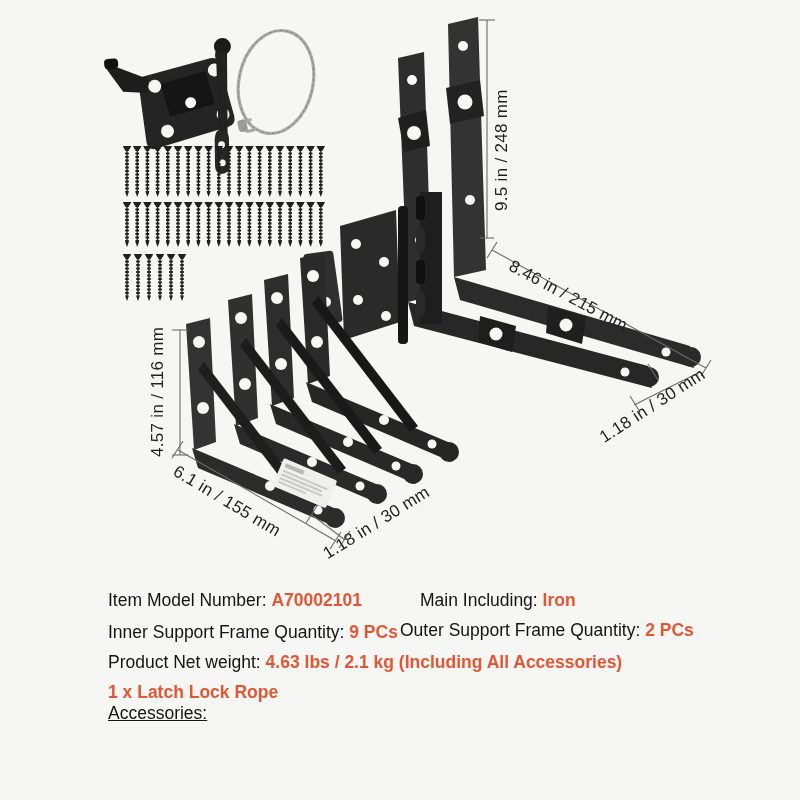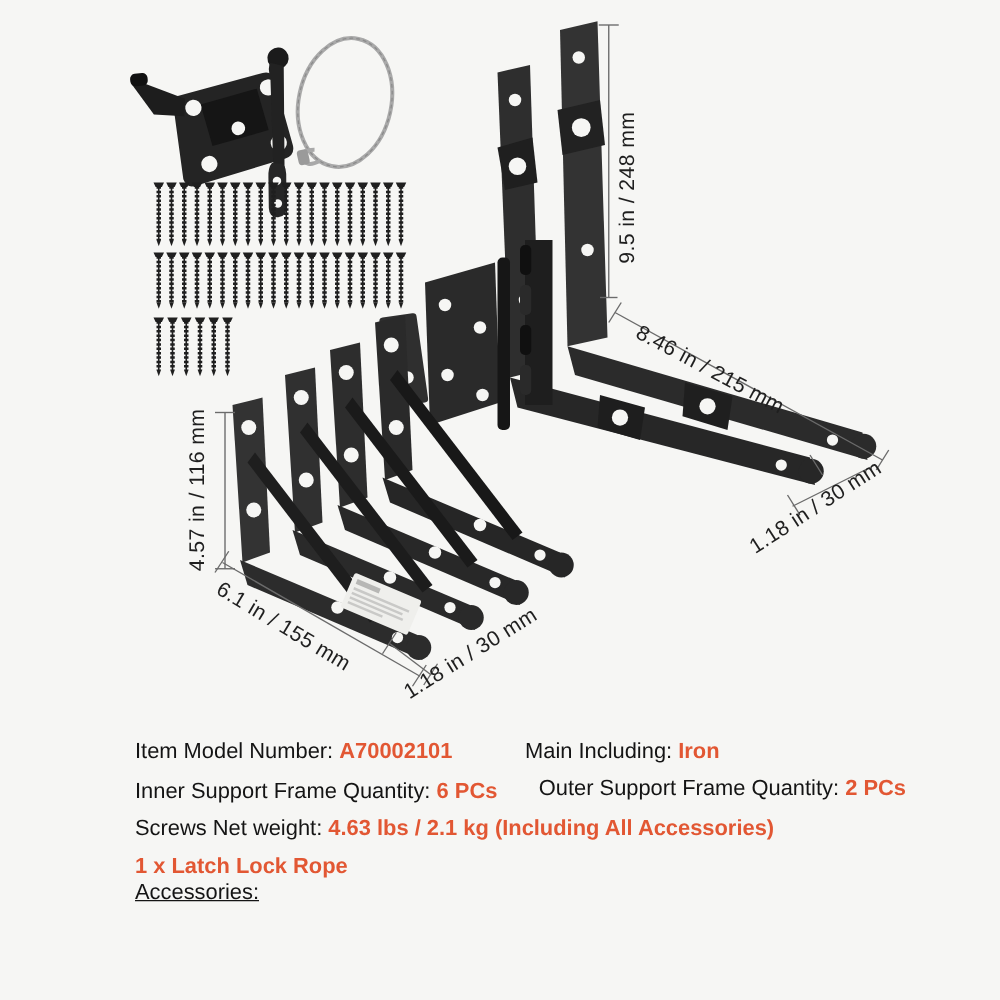--- a/index.html
+++ b/index.html
@@ -394,28 +394,28 @@
     <div class="spec-line" style="left:108px;top:566px;">
       <span class="spec-label">Item Model Number:</span>
       <span class="spec-value">A70002101</span>
     </div>
     <div class="spec-line" style="left:420px;top:566px;">
       <span class="spec-label">Main Including:</span>
       <span class="spec-value">Iron</span>
     </div>
     <div class="spec-line" style="left:108px;top:598px;">
       <span class="spec-label">Inner Support Frame Quantity:</span>
-      <span class="spec-value">6 PCs</span>
-    </div>
-    <div class="spec-line" style="left:431px;top:596px;">
+      <span class="spec-value">9 PCs</span>
+    </div>
+    <div class="spec-line" style="left:400px;top:596px;">
       <span class="spec-label">Outer Support Frame Quantity:</span>
       <span class="spec-value">2 PCs</span>
     </div>
     <div class="spec-line" style="left:108px;top:628px;">
-      <span class="spec-label">Screws Net weight:</span>
+      <span class="spec-label">Product Net weight:</span>
       <span class="spec-value">4.63 lbs / 2.1 kg (Including All Accessories)</span>
     </div>
     <div class="spec-line" style="left:108px;top:679px;text-decoration:underline;">
       <span class="spec-label">Accessories:</span>
     </div>
     <div class="acc-list" style="position:absolute;left:108px;top:681px;">
       <div class="spec-item">1 x Latch Lock Rope</div>
     </div>
   </div>
 </div>

